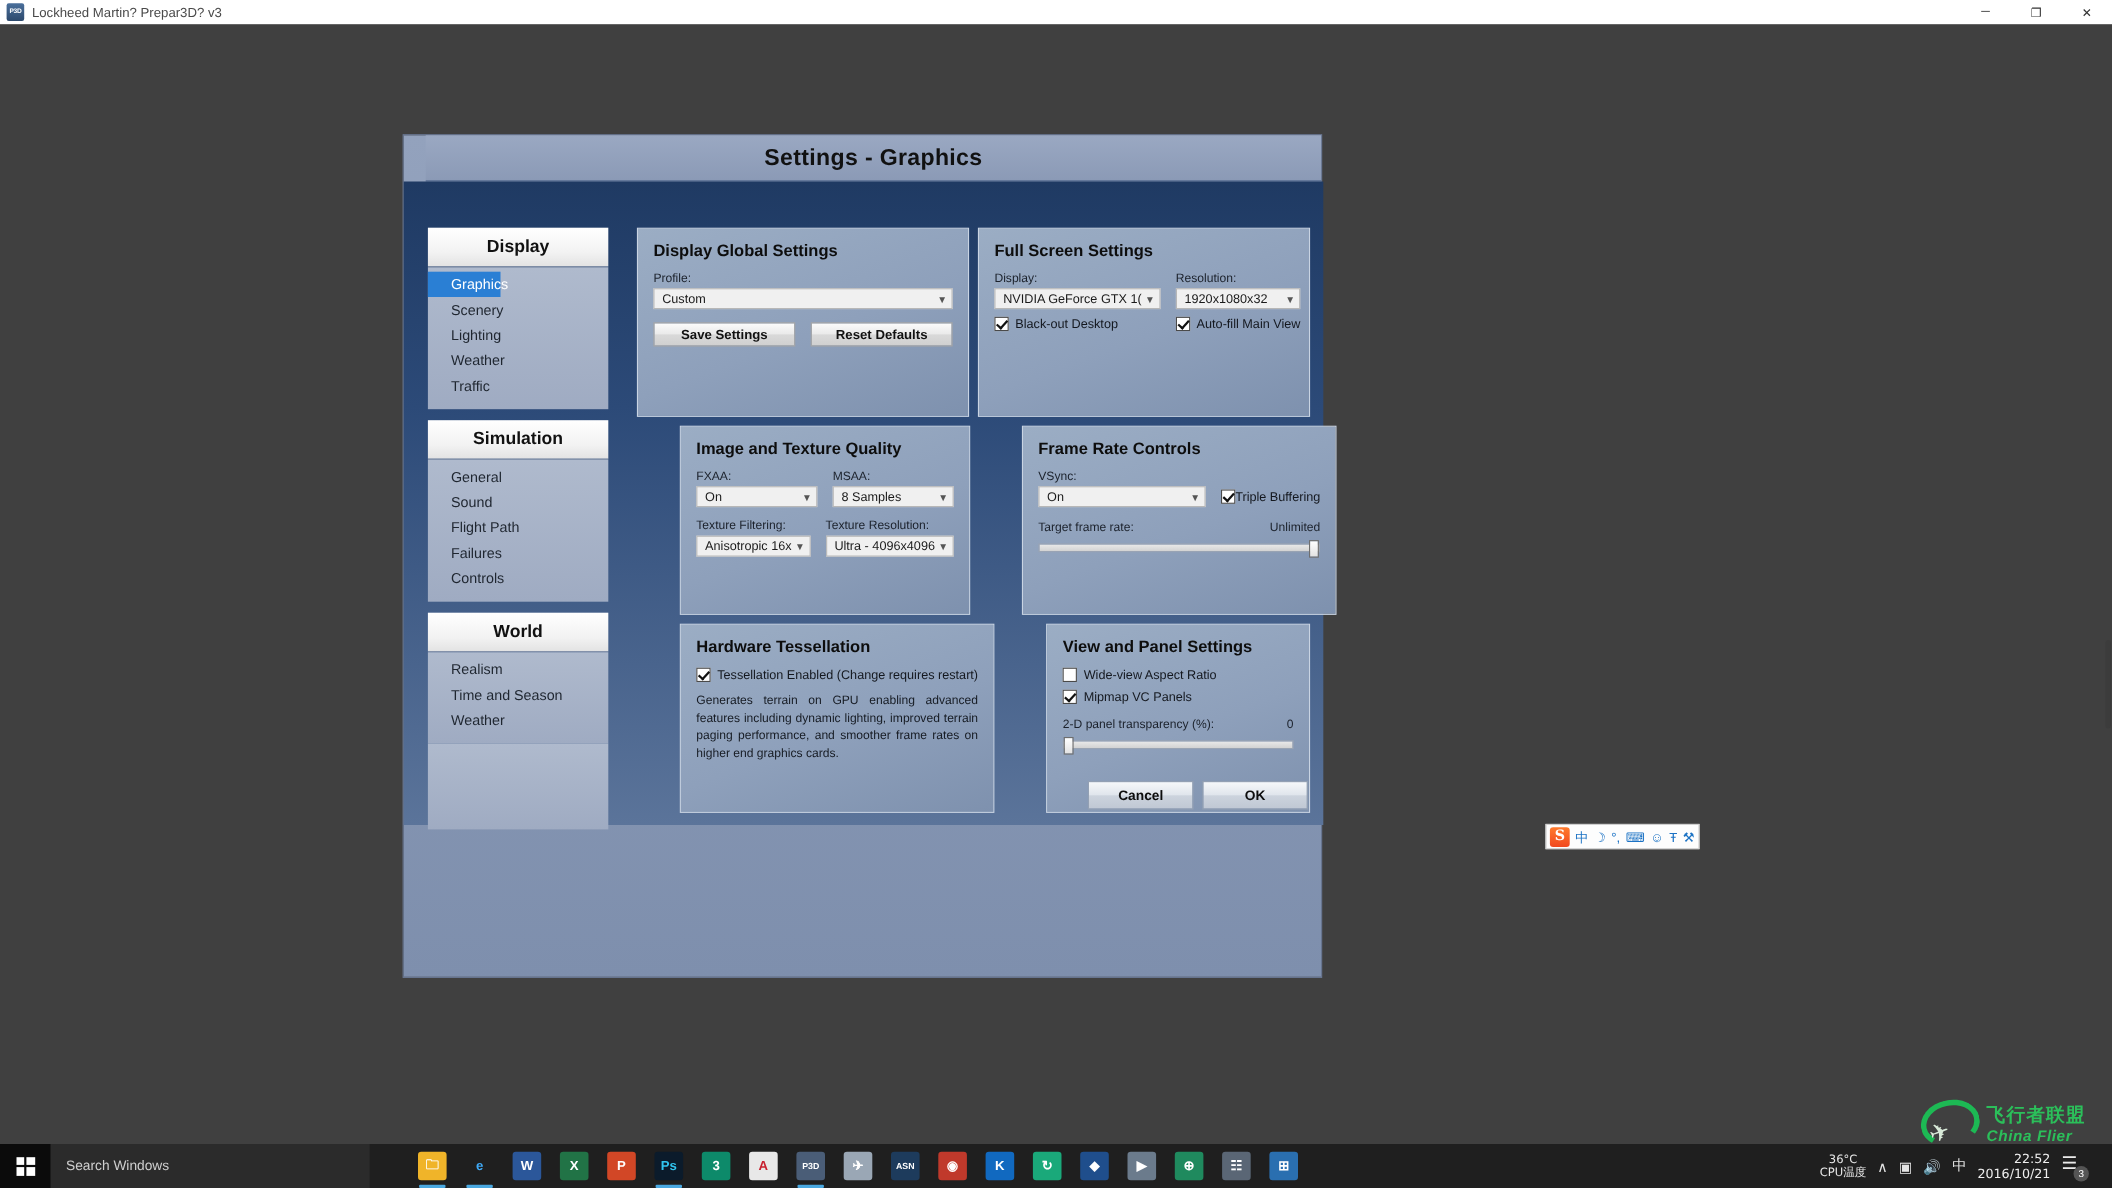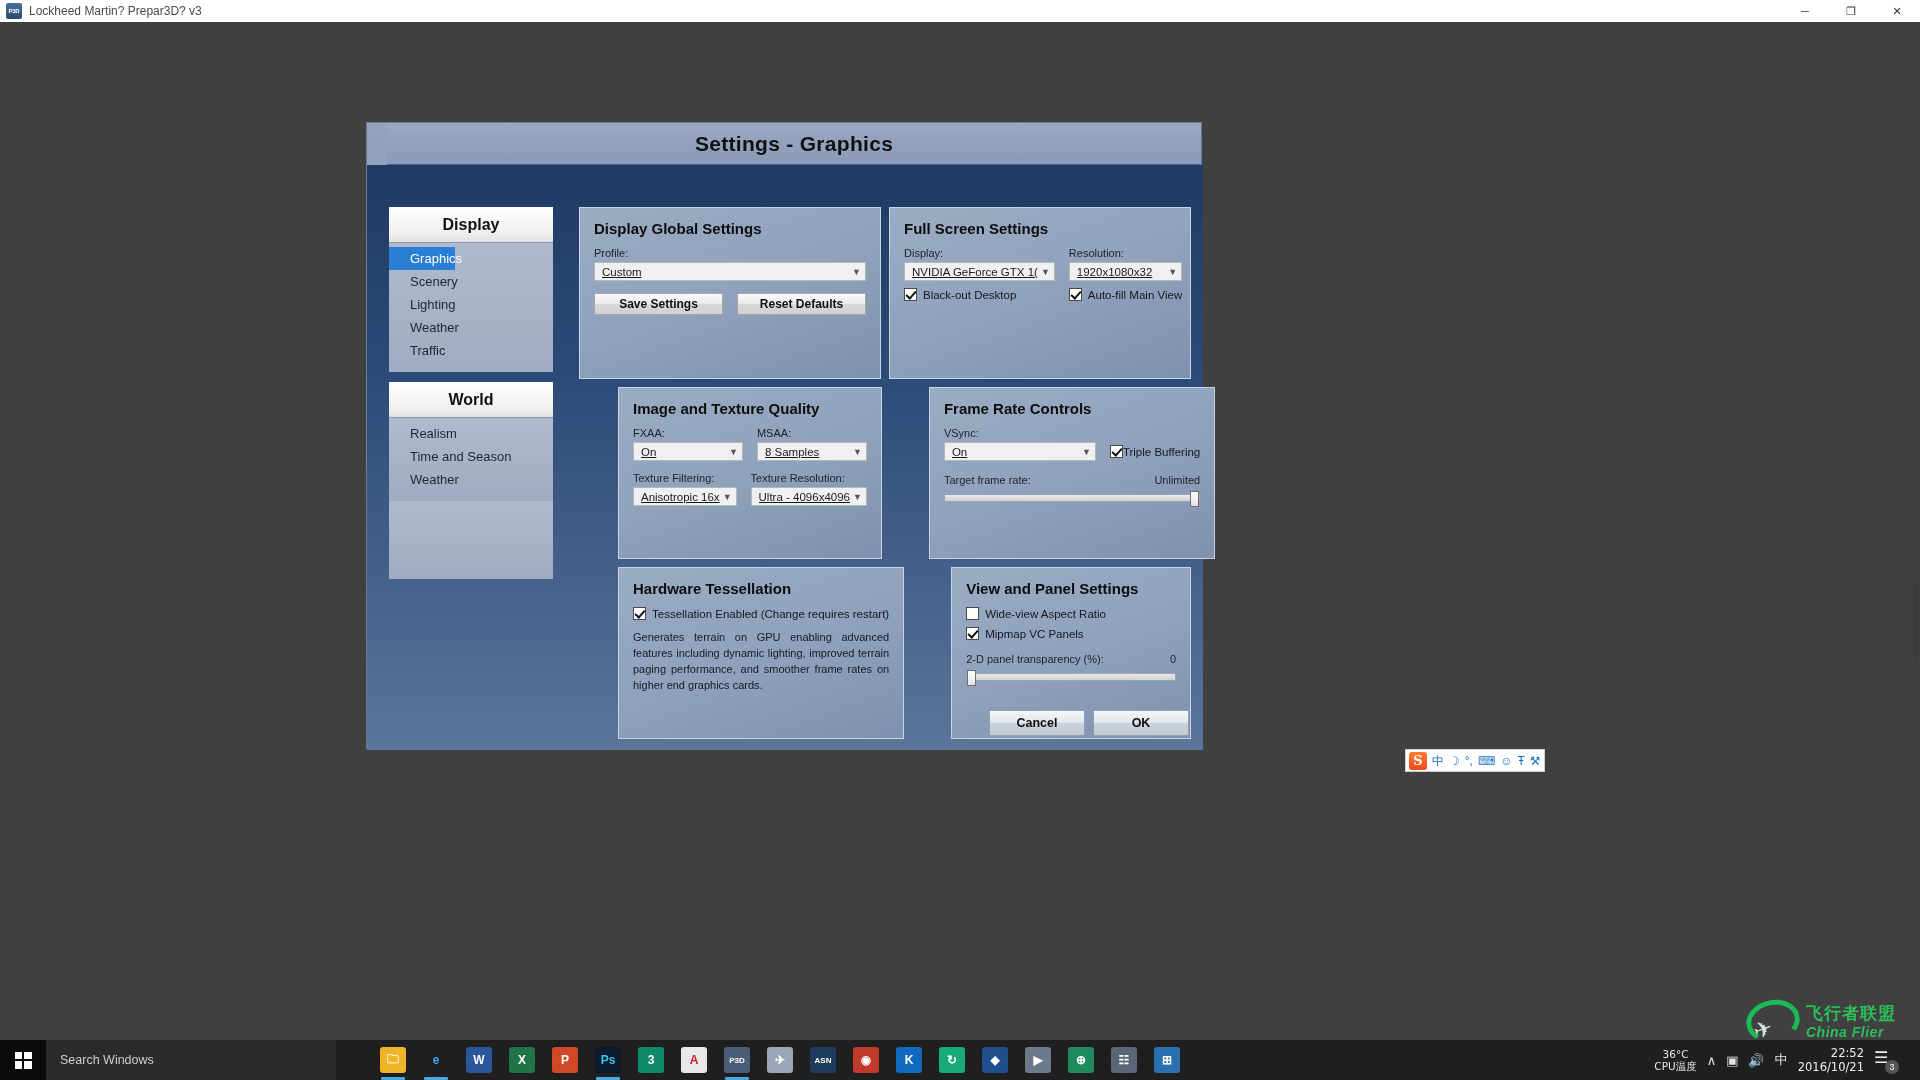--- a/index.html
+++ b/index.html
@@ -24,21 +24,21 @@
   }
   .win-title-text { font-size: 12px; color: #4a4a4a; }
   .win-btns { position: absolute; right: 0; top: 0; height: 22px; display: flex; }
   .win-btn {
     width: 46px; height: 22px; display: flex; align-items: center; justify-content: center;
     font-size: 11px; color: #333;
   }
 
   
   .dialog {
-    position: absolute; left: 366px; top: 122px; width: 836px; height: 627px;
+    position: absolute; left: 366px; top: 122px; width: 836px; height: 767px;
     background: linear-gradient(#93a2bd, #7e8fad);
     border: 1px solid #6b7b98;
     padding-left: 20px;
   }
   .dialog-titlebar {
     height: 42px; background: linear-gradient(#9aa8c2, #8b9ab6);
     display: flex; align-items: center; justify-content: center;
     border-bottom: 1px solid #4a6087;
   }
   .dialog-title {
@@ -93,21 +93,21 @@
     font-size: 15px; font-weight: bold; color: #0d0d0d; margin-bottom: 10px;
   }
   .field-label { font-size: 11px; color: #1b212b; margin-bottom: 3px; }
 
   
   .select {
     height: 19px; background: #f0f0f0; border: 1px solid #b7b7b7;
     display: flex; align-items: center; padding: 0 4px 0 7px;
     font-size: 11.5px; color: #1a1a1a; position: relative;
   }
-  .select .sel-text { flex: 1; white-space: nowrap; overflow: hidden; text-decoration: underline; }
+  .select .sel-text { flex: 1; white-space: nowrap; overflow: hidden; }
   .select .chev { font-size: 9px; color: #555; margin-left: 3px; }
   .btn {
     height: 22px; background: linear-gradient(#fbfbfb, #eaeaea 48%, #d9d9d9 52%, #d0d0d0);
     border: 1px solid #a6a6a6;
     display: flex; align-items: center; justify-content: center;
     font-size: 12px; font-weight: bold; color: #111; text-align: center;
   }
   .cb-row { display: flex; align-items: center; gap: 6px; margin-top: 7px; }
   .cb {
     width: 13px; height: 13px; background: #fff; border: 1px solid #4a4a4a;
@@ -274,20 +274,30 @@
           <div class="side-header">Display</div>
           <div class="side-list">
             <div class="side-item active">Graphics</div>
             <div class="side-item">Scenery</div>
             <div class="side-item">Lighting</div>
             <div class="side-item">Weather</div>
             <div class="side-item">Traffic</div>
           </div>
         </div>
 
+        <div class="side-group">
+          <div class="side-header">Simulation</div>
+          <div class="side-list">
+            <div class="side-item">General</div>
+            <div class="side-item">Sound</div>
+            <div class="side-item">Flight Path</div>
+            <div class="side-item">Failures</div>
+            <div class="side-item">Controls</div>
+          </div>
+        </div>
 
         <div class="side-group">
           <div class="side-header">World</div>
           <div class="side-list">
             <div class="side-item">Realism</div>
             <div class="side-item">Time and Season</div>
             <div class="side-item">Weather</div>
           </div>
           <div class="side-filler"></div>
         </div>

